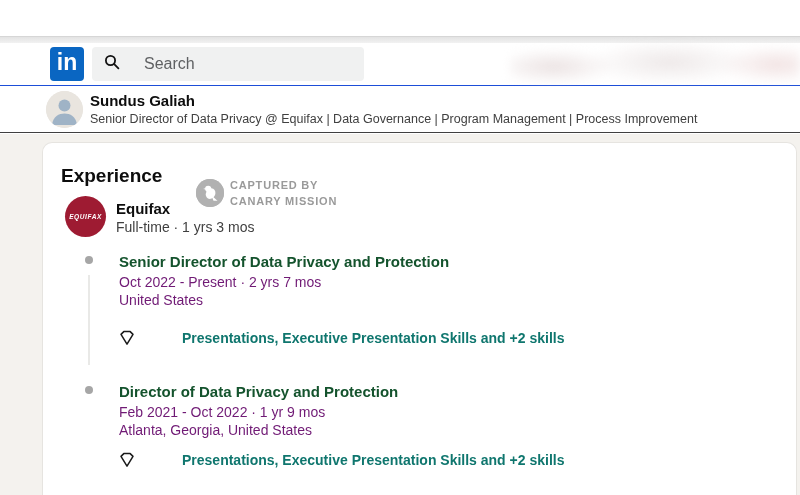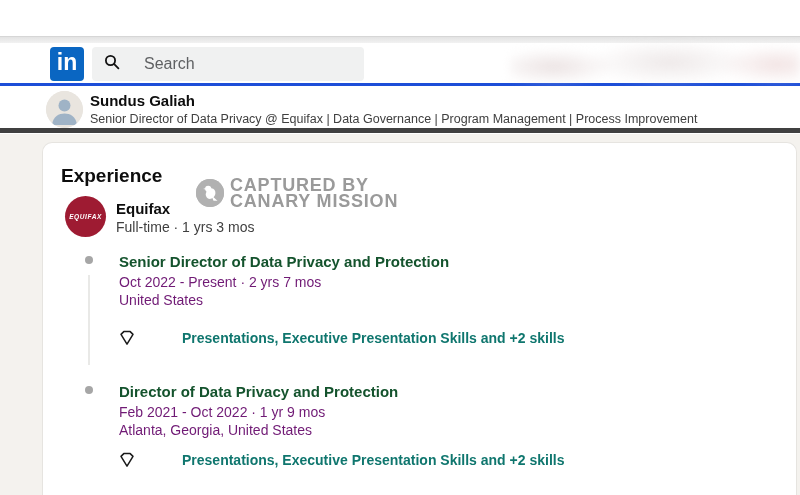--- a/index.html
+++ b/index.html
@@ -7,53 +7,53 @@
   body { font-family: "Liberation Sans", sans-serif; background: #ffffff; }
   .screen { position: relative; width: 800px; height: 495px; background: #ffffff; overflow: hidden; }
 
   
   .url-bar { position: absolute; left: 0; top: 0; width: 800px; height: 36px; background: #ffffff; }
   .url-text { position: absolute; left: 18px; top: 8px; font-size: 16px; color: #3a3a3a; letter-spacing: 0.1px; }
   .chrome-band { position: absolute; left: 0; top: 36px; width: 800px; height: 7px;
                  background: linear-gradient(#e3e3e3, #f2f2f2); border-top: 1px solid #d6d6d6; }
 
   
-  .site-header { position: absolute; left: 0; top: 43px; width: 800px; height: 43px; background: #ffffff; border-bottom: 3px solid #1d4ed8; }
+  .site-header { position: absolute; left: 0; top: 43px; width: 800px; height: 43px; background: #ffffff; border-bottom: 1px solid #1d4ed8; }
   .li-logo { position: absolute; left: 50px; top: 4px; width: 34px; height: 34px; background: #0a66c2; border-radius: 4px;
              color: #ffffff; font-weight: bold; font-size: 23px; text-align: center; line-height: 31px; }
   .search-box { position: absolute; left: 92px; top: 4px; width: 272px; height: 34px; background: #f0f1f1; border-radius: 4px;
                 display: flex; align-items: center; padding-left: 12px; }
   .search-box svg { flex: 0 0 auto; }
   .search-input { border: none; outline: none; background: transparent; font-size: 16px; color: #333;
                   margin-left: 24px; width: 210px; font-family: "Liberation Sans", sans-serif; }
   .search-input::placeholder { color: #5f6163; opacity: 1; }
   .header-blur { position: absolute; left: 510px; top: 0px; width: 290px; height: 43px; pointer-events: none;
                  background:
                    radial-gradient(ellipse 90px 26px at 15% 55%, rgba(232,222,222,0.85), rgba(255,255,255,0) 70%),
                    radial-gradient(ellipse 110px 30px at 55% 45%, rgba(236,230,230,0.9), rgba(255,255,255,0) 75%),
                    radial-gradient(ellipse 80px 26px at 92% 50%, rgba(240,224,224,0.9), rgba(255,255,255,0) 75%);
                  filter: blur(4px); }
 
   
-  .profile-strip { position: absolute; left: 0; top: 87px; width: 800px; height: 46px; background: #ffffff; border-bottom: 5px solid #404040; }
+  .profile-strip { position: absolute; left: 0; top: 87px; width: 800px; height: 46px; background: #ffffff; border-bottom: 1px solid #404040; }
   .avatar { position: absolute; left: 46px; top: 4px; width: 37px; height: 37px; border-radius: 50%; background: #e9e5df; overflow: hidden; }
   .profile-name { position: absolute; left: 90px; top: 5px; font-size: 15px; font-weight: bold; color: #0d0d0d; }
   .profile-headline { position: absolute; left: 90px; top: 25px; font-size: 12.5px; color: #404040; }
 
   
   .page-bg { position: absolute; left: 0; top: 134px; width: 800px; height: 361px; background: #f4f2ee; }
   .card { position: absolute; left: 42px; top: 8px; width: 755px; height: 370px; background: #ffffff;
           border: 1px solid #e6e4e0; border-bottom: none; border-radius: 10px 10px 0 0; }
 
   .section-title { position: absolute; left: 18px; top: 22px; font-size: 19px; font-weight: bold; color: #0d0d0d; }
 
   
   .watermark { position: absolute; left: 153px; top: 34px; display: flex; align-items: center; }
   .wm-icon { width: 28px; height: 28px; border-radius: 50%; background: #b1b1b1; position: relative; flex: 0 0 auto; }
-  .wm-text { margin-left: 6px; font-size: 18px; font-weight: bold; color: #9a9a9a; letter-spacing: 0.8px; line-height: 16px; white-space: nowrap; }
+  .wm-text { margin-left: 6px; font-size: 11px; font-weight: bold; color: #9a9a9a; letter-spacing: 0.8px; line-height: 16px; white-space: nowrap; }
 
   
   .company-logo { position: absolute; left: 22px; top: 53px; width: 41px; height: 41px; border-radius: 50%; background: #9e1b32;
                   display: flex; align-items: center; justify-content: center; }
   .company-logo span { color: #ffffff; font-size: 6.5px; font-weight: bold; letter-spacing: 0.6px; font-style: italic; }
   .company-name { position: absolute; left: 73px; top: 57px; font-size: 15px; font-weight: bold; color: #0d0d0d; }
   .company-meta { position: absolute; left: 73px; top: 76px; font-size: 14px; color: #3f3f3f; }
 
   
   .tl-dot { position: absolute; width: 8px; height: 8px; border-radius: 50%; background: #a6a6a6; left: 42px; }

